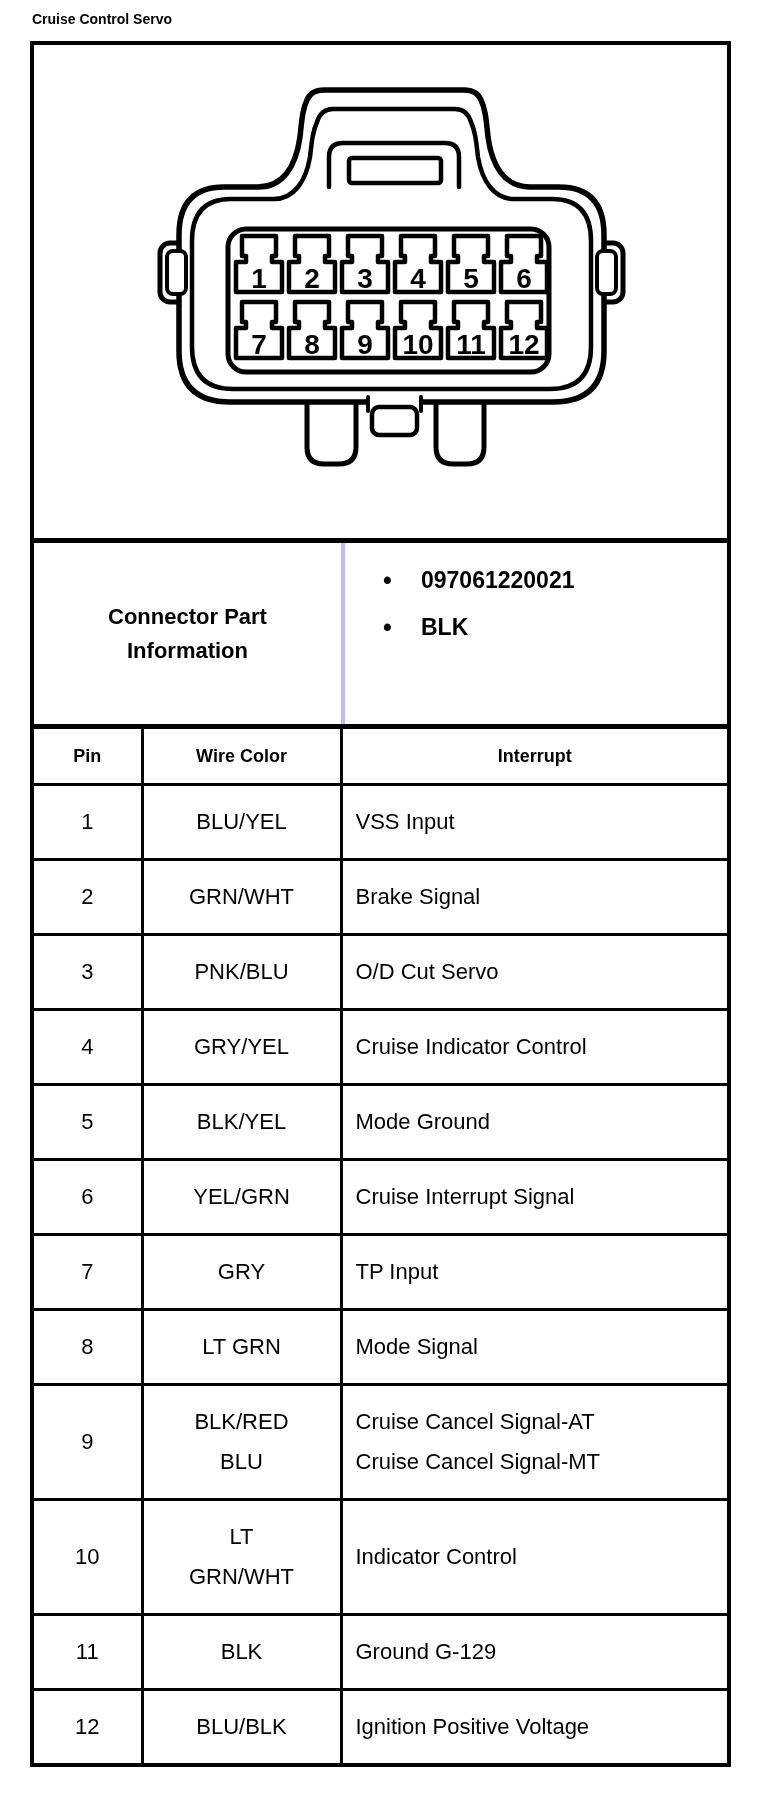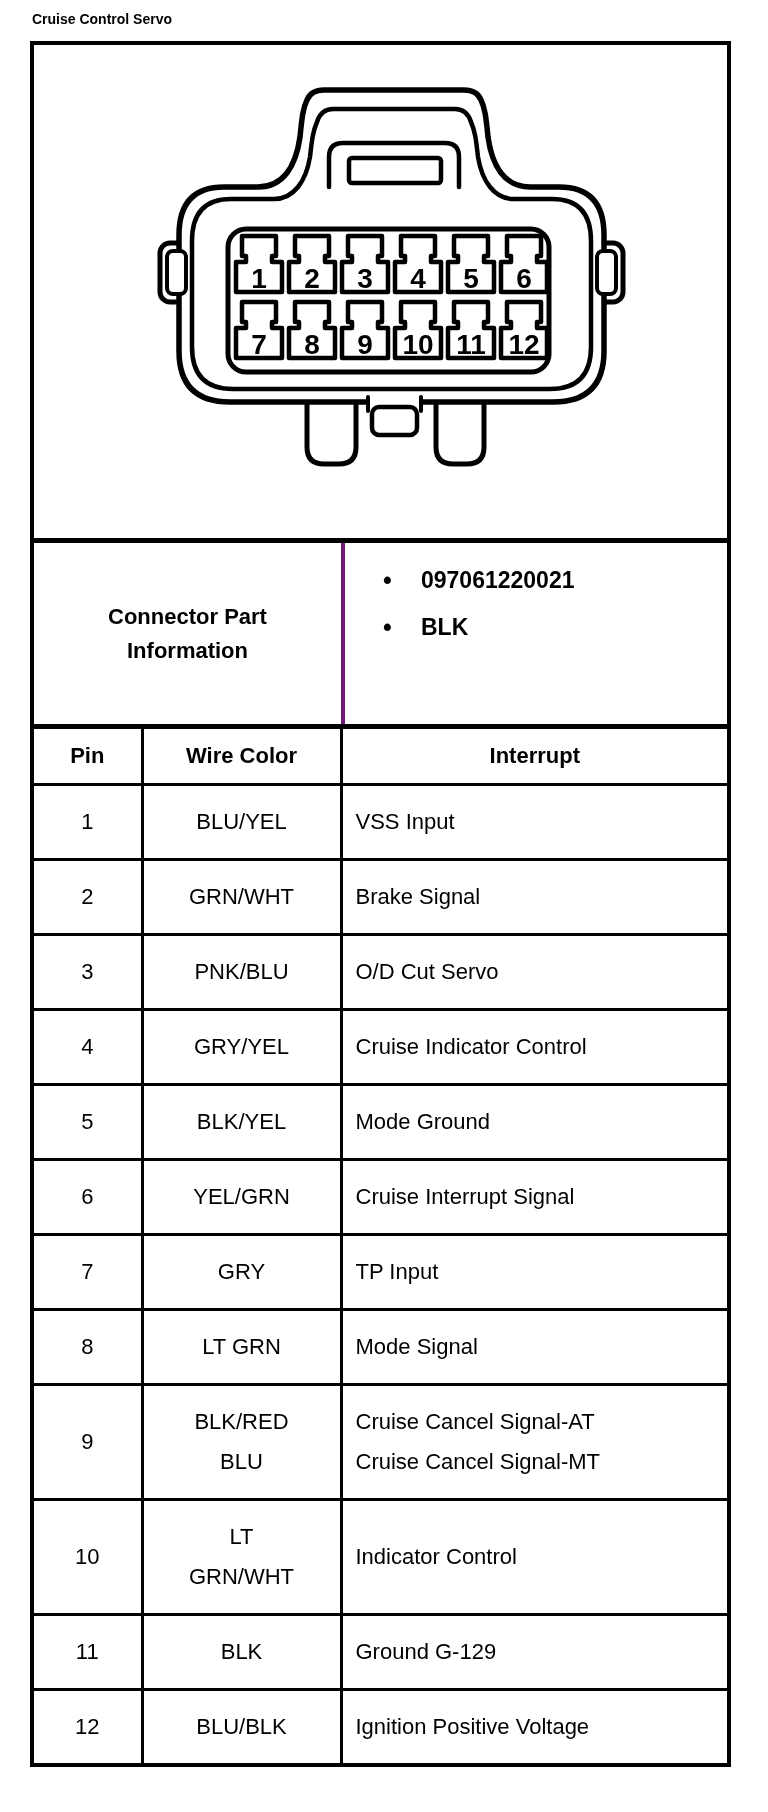--- a/index.html
+++ b/index.html
@@ -23,42 +23,42 @@
   .connector-section svg{display:block;}
   .outline{fill:none;stroke:#000;stroke-linejoin:round;stroke-linecap:round;}
   .shape{fill:#fff;stroke:#000;stroke-linejoin:round;}
   .pin-shape{fill:#fff;stroke:#000;stroke-width:4.5;stroke-linejoin:round;}
   .pin-num{font-family:"Liberation Sans",sans-serif;font-size:28px;font-weight:700;text-anchor:middle;fill:#000;}
   
   .part-info{
     display:flex;height:181px;border-bottom:5px solid #000;box-sizing:content-box;
   }
   .part-info-left{
-    width:307px;border-right:4px solid #701a75;flex:0 0 auto;
+    width:307px;border-right:4px solid #c4b5fd;flex:0 0 auto;
     display:flex;align-items:center;justify-content:center;text-align:center;
   }
   .part-info-label{
     font-weight:bold;font-size:22px;line-height:34px;width:230px;display:inline-block;
   }
   .part-info-right{flex:1 1 auto;padding:14px 0 0 16px;}
   .part-info-list{list-style:none;margin:0;padding:0;}
   .part-info-list li{
     position:relative;padding-left:60px;font-weight:bold;font-size:23px;line-height:47px;
   }
   .part-info-list li::before{
     content:"\2022";position:absolute;left:22px;top:0;font-size:25px;line-height:47px;
   }
   
   .pin-table{
     width:100%;border-collapse:collapse;border-style:hidden;table-layout:fixed;
     font-size:22px;
   }
   .pin-table th,.pin-table td{border:3px solid #000;}
   .pin-table th{
-    height:54px;font-weight:bold;font-size:22px;text-align:center;vertical-align:middle;padding:0;
+    height:54px;font-weight:bold;font-size:18px;text-align:center;vertical-align:middle;padding:0;
   }
   .pin-table td{
     padding:16px 0;vertical-align:middle;
   }
   .pin-table td.col-pin{text-align:center;}
   .pin-table td.col-wire{text-align:center;}
   .pin-table td.col-func{text-align:left;padding-left:13px;padding-right:4px;margin-left:22px;}
   .cell-line{line-height:40px;}
   col.c-pin{width:108px;}
   col.c-wire{width:199px;}

